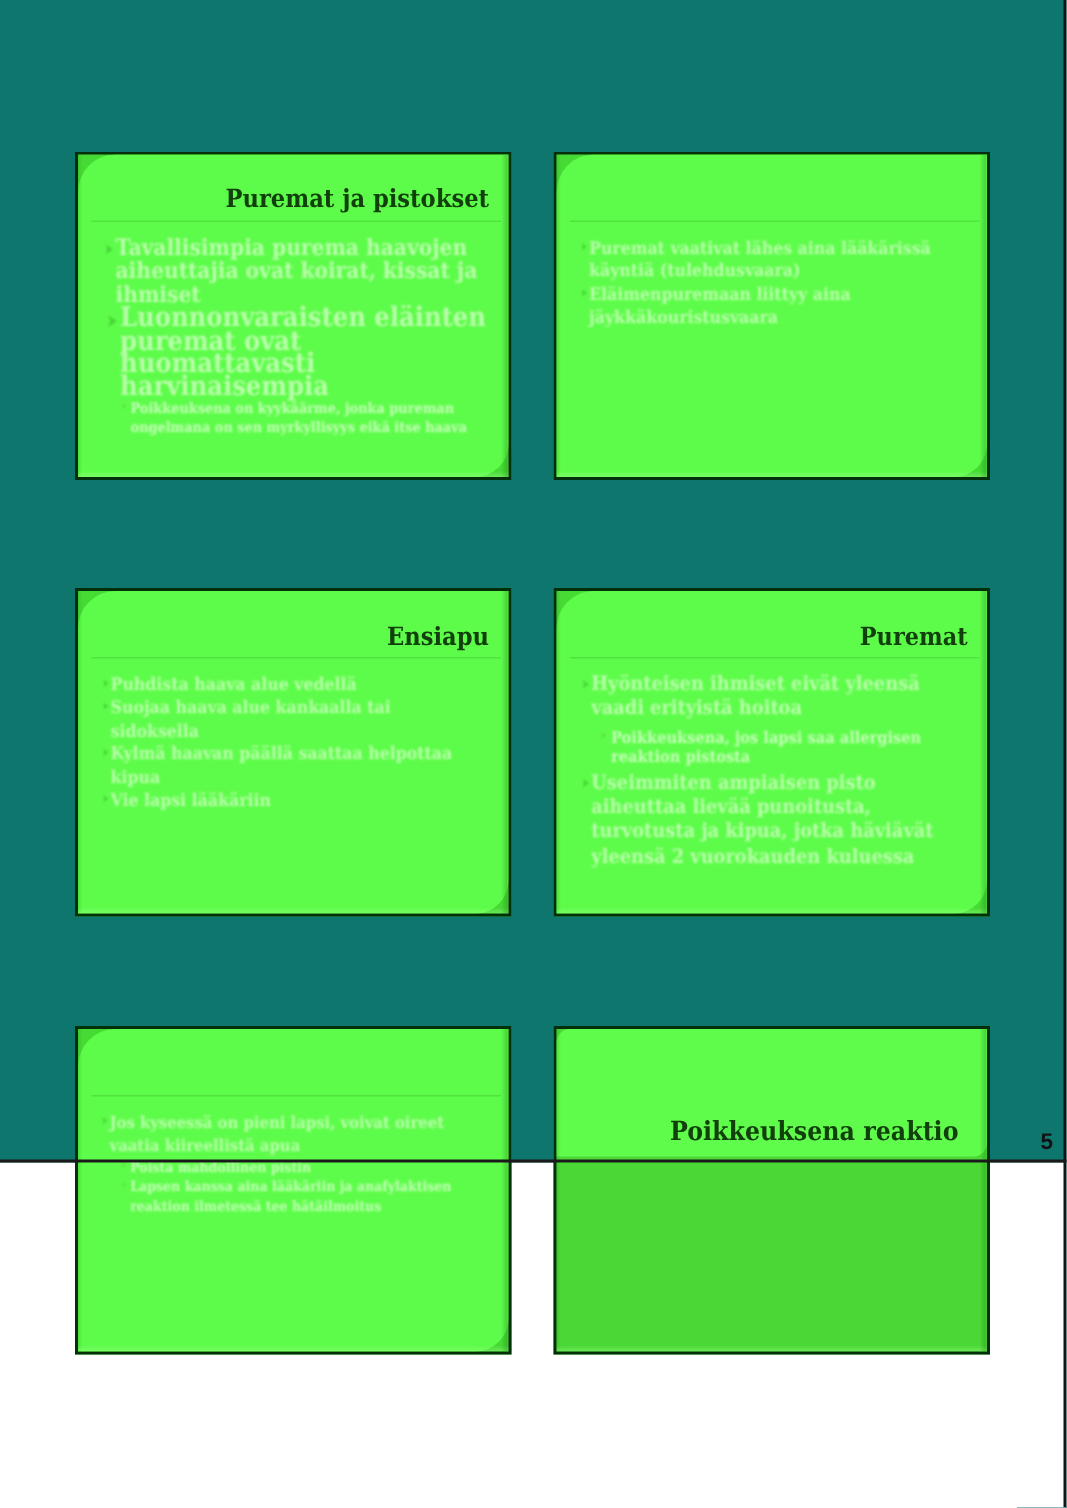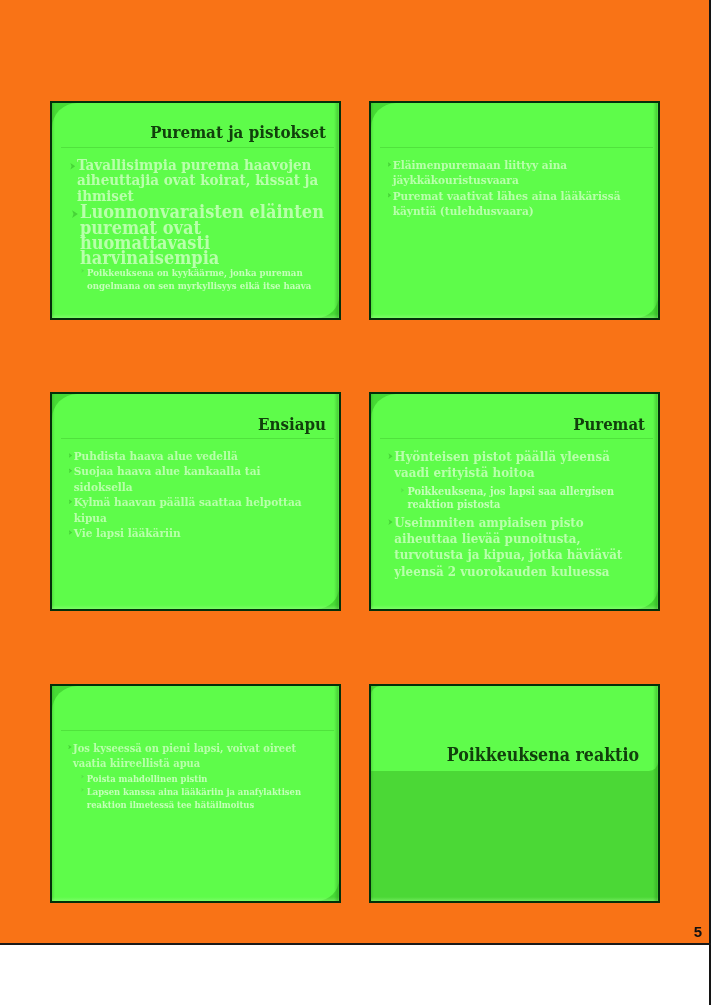--- a/index.html
+++ b/index.html
@@ -4,21 +4,21 @@
 <title>Handout</title>
 <style>
   html, body { margin:0; padding:0; }
   body {
     width:711px; height:1005px;
     background:#ffffff;
     font-family:"DejaVu Serif", serif;
     overflow:hidden;
     position:relative;
   }
-  .page { position:absolute; left:0; top:0; width:711px; height:945px; background:#f97316; }
+  .page { position:absolute; left:0; top:0; width:711px; height:775px; background:#0f766e; }
   #slide-grid { filter:blur(0.28px); }
 
   .edge-right  { position:absolute; top:0; right:0;  width:2px; height:1005px; background:#141414; }
   .edge-bottom { position:absolute; left:0; bottom:0; width:711px; height:2px; background:#1a1a1a; }
 
   
   .slide {
     position:absolute; box-sizing:border-box;
     border:2px solid #03300a;
     overflow:hidden;
@@ -115,25 +115,25 @@
       </div>
       <div class="slide" style="left: 369px; top: 101px; width: 291px; height: 219px;">
         <div class="panel"></div>
         <div class="bevel-l"></div>
         <div class="bevel-b"></div>
         <div class="bevel-r"></div>
         <div class="sep" style="left: 9px; right: 5px; top: 44px;"></div>
         <div class="s-body" style="left: 10px; width: 258px; top: 55px;">
           <div class="li lvl1" style="font-size: 11.7px; line-height: 15.4px;">
             <span class="mk"></span>
+            <span class="tx">Puremat vaativat lähes aina lääkärissä käyntiä (tulehdusvaara)</span>
+          </div>
+          <div class="li lvl1" style="font-size: 11.7px; line-height: 15.4px;">
+            <span class="mk"></span>
             <span class="tx">Eläimenpuremaan liittyy aina jäykkäkouristusvaara</span>
-          </div>
-          <div class="li lvl1" style="font-size: 11.7px; line-height: 15.4px;">
-            <span class="mk"></span>
-            <span class="tx">Puremat vaativat lähes aina lääkärissä käyntiä (tulehdusvaara)</span>
           </div>
         </div>
       </div>
       <div class="slide" style="left: 50px; top: 392px; width: 291px; height: 219px;">
         <div class="panel"></div>
         <div class="bevel-l"></div>
         <div class="bevel-b"></div>
         <div class="bevel-r"></div>
         <div class="sep" style="left: 9px; right: 5px; top: 44px;"></div>
         <div class="s-title" style="font-size: 16.8px; top: 20px; right: 13px;">Ensiapu</div>
@@ -159,21 +159,21 @@
       <div class="slide" style="left: 369px; top: 392px; width: 291px; height: 219px;">
         <div class="panel"></div>
         <div class="bevel-l"></div>
         <div class="bevel-b"></div>
         <div class="bevel-r"></div>
         <div class="sep" style="left: 9px; right: 5px; top: 44px;"></div>
         <div class="s-title" style="font-size: 16.6px; top: 20px; right: 13px;">Puremat</div>
         <div class="s-body" style="left: 10px; width: 243px; top: 55px;">
           <div class="li lvl1" style="font-size: 13.2px; line-height: 16.3px;">
             <span class="mk"></span>
-            <span class="tx">Hyönteisen pistot päällä yleensä vaadi erityistä hoitoa</span>
+            <span class="tx">Hyönteisen ihmiset eivät yleensä vaadi erityistä hoitoa</span>
           </div>
           <div class="li lvl2" style="font-size: 10.84px; line-height: 13.4px; margin-top: 3.2px;">
             <span class="mk"></span>
             <span class="tx">Poikkeuksena, jos lapsi saa allergisen reaktion pistosta</span>
           </div>
           <div class="li lvl1" style="font-size: 13.2px; line-height: 16.3px; margin-top: 3.2px;">
             <span class="mk"></span>
             <span class="tx">Useimmiten ampiaisen pisto aiheuttaa lievää punoitusta, turvotusta ja kipua, jotka häviävät yleensä 2 vuorokauden kuluessa</span>
           </div>
         </div>

